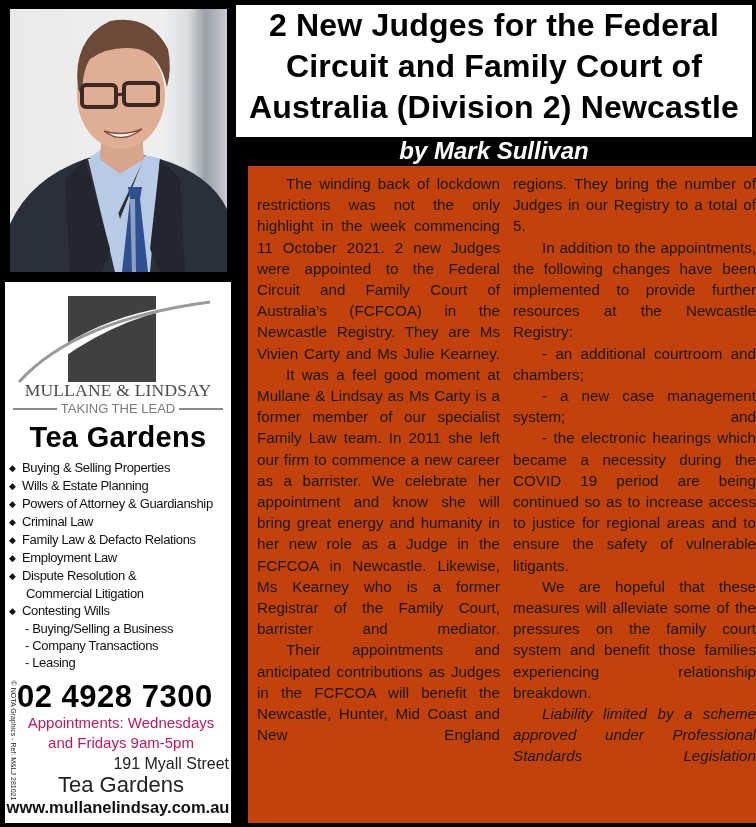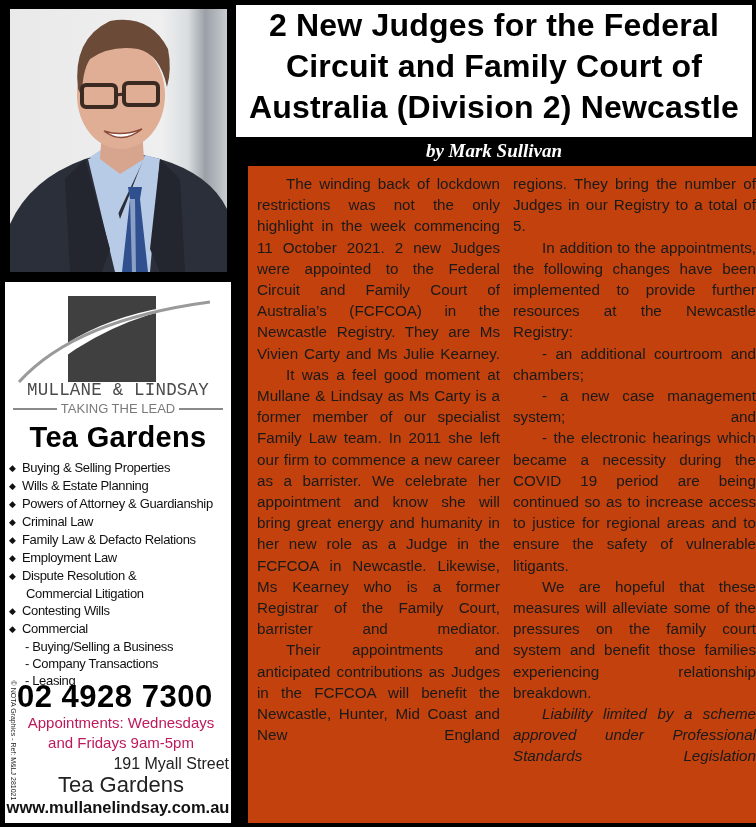--- a/index.html
+++ b/index.html
@@ -13,21 +13,21 @@
     overflow: hidden;
   }
   .photo svg { display: block; }
   .ad {
     position: absolute; left: 5px; top: 282px; width: 226px; height: 541px;
     background: #fff;
   }
   .logo { position: absolute; left: 0; top: 8px; width: 226px; height: 100px; }
   .firm-name {
     position: absolute; left: 0; width: 226px; top: 98px; text-align: center;
-    font-family: Liberation Mono, monospace; font-size: 17.5px; color: #4a4a4a; letter-spacing: 0.2px;
+    font-family: Liberation Serif, serif; font-size: 17.5px; color: #4a4a4a; letter-spacing: 0.2px;
   }
   .tagline {
     position: absolute; left: 8px; width: 210px; top: 119px; display: flex; align-items: center; gap: 4px;
     font-family: "Liberation Sans", sans-serif; font-size: 13px; color: #7a7a7a;
   }
   .tagline .rule { flex: 1; height: 2px; background: #8a8a8a; }
   .ad-title {
     position: absolute; left: 0; width: 226px; top: 139px; text-align: center;
     font-size: 29px; font-weight: bold; color: #000; letter-spacing: 0.3px;
   }
@@ -60,21 +60,21 @@
   }
   .headline-box {
     position: absolute; left: 236px; top: 5px; width: 516px; height: 132px; background: #fff;
     display: flex; justify-content: center; text-align: center;
   }
   .headline {
     margin: 0; font-size: 32px; line-height: 41px; font-weight: bold; color: #000; letter-spacing: 0.2px;
   }
   .byline {
     position: absolute; left: 236px; top: 139px; width: 516px; height: 24px; text-align: center;
-    font-family: Liberation Serif, serif; font-style: italic; font-weight: bold; font-size: 19px; line-height: 24px; color: #fff;
+    font-family: Liberation Sans, sans-serif; font-style: italic; font-weight: bold; font-size: 24px; line-height: 24px; color: #fff;
   }
   .body-box {
     position: absolute; left: 248px; top: 166px; width: 516px; height: 657px; background: #c2410c;
   }
   .col {
     position: absolute; top: 7px; width: 243px; font-size: 15.2px; line-height: 21.2px; color: #1a1a1a;
     text-align: justify; text-align-last: justify;
   }
   .col.c1 { left: 9px; }
   .col.c2 { left: 265px; }
@@ -130,21 +130,20 @@
   <ul class="services">
     <li><span class="b">◆</span><span>Buying &amp; Selling Properties</span></li>
     <li><span class="b">◆</span><span>Wills &amp; Estate Planning</span></li>
     <li><span class="b">◆</span><span>Powers of Attorney &amp; Guardianship</span></li>
     <li><span class="b">◆</span><span>Criminal Law</span></li>
     <li><span class="b">◆</span><span>Family Law &amp; Defacto Relations</span></li>
     <li><span class="b">◆</span><span>Employment Law</span></li>
     <li><span class="b">◆</span><span>Dispute Resolution &amp;</span></li>
     <li class="cont"><span>Commercial Litigation</span></li>
     <li><span class="b">◆</span><span>Contesting Wills</span></li>
-    <li><span class="b">◆</span><span>Commercial</span></li>
     <li class="sub"><span>- Buying/Selling a Business</span></li>
     <li class="sub"><span>- Company Transactions</span></li>
     <li class="sub"><span>- Leasing</span></li>
   </ul>
 
   <div class="phone">02 4928 7300</div>
   <div class="credit">© NOTA Graphics - Ref: M&amp;LJ 281021</div>
   <div class="appt">
     <div>Appointments: Wednesdays</div>
     <div>and Fridays 9am-5pm</div>

